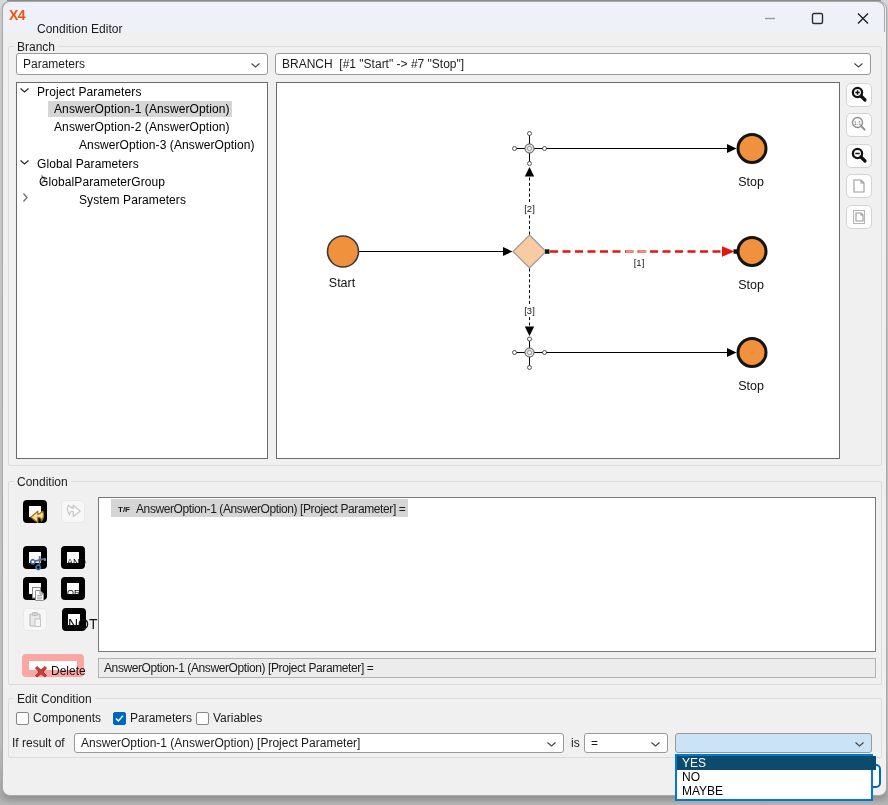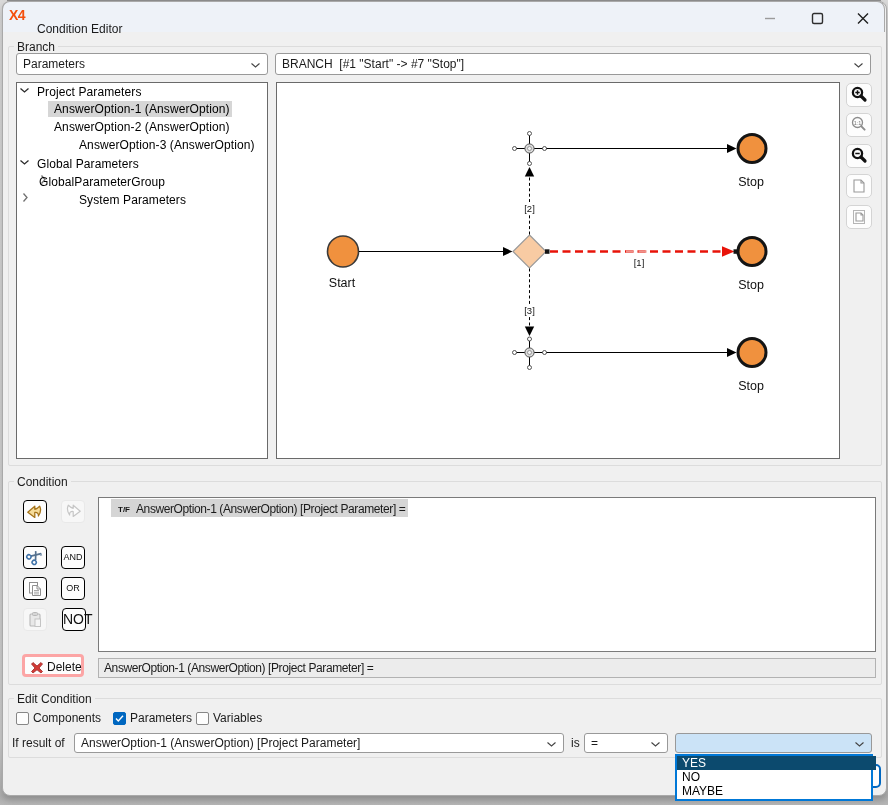--- a/index.html
+++ b/index.html
@@ -14,21 +14,21 @@
   .title{position:absolute;left:37px;top:10px;font-size:12px;color:#1b1b1b;margin-top:12px;}
   .x4{position:absolute;left:9px;top:7px;font-size:14px;font-weight:bold;color:#f4500e;letter-spacing:-0.5px;}
   .grp{position:absolute;border:1px solid #dcdcdc;border-radius:2px;}
   .grplbl{position:absolute;font-size:12px;color:#1b1b1b;background:#f0f0f0;padding:0 3px;}
   .combo{position:absolute;background:#fff;border:1px solid #999;border-radius:3px;box-sizing:border-box;
          font-size:12px;color:#1b1b1b;line-height:20px;padding-left:6px;white-space:nowrap;overflow:hidden;}
   .chev{position:absolute;right:7px;top:8px;}
   .panel{position:absolute;background:#fff;border:1px solid #6a6a6a;box-sizing:border-box;}
   .tbtn{position:absolute;left:846px;width:26px;height:24px;background:#fdfdfd;border:1px solid #d4d4d4;
         border-radius:5px;box-sizing:border-box;}
-  .btn{position:absolute;width:24px;height:23px;background:#fdfdfd;border:1px solid #000000;
+  .btn{position:absolute;width:24px;height:23px;background:#fdfdfd;border:6px solid #000000;
        border-radius:4px;box-sizing:border-box;text-align:center;}
   .treerow{position:absolute;font-size:12px;color:#000;white-space:nowrap;letter-spacing:0.1px;}
   .lbl{position:absolute;font-size:12px;color:#1b1b1b;white-space:nowrap;}
   .cb{position:absolute;width:13px;height:13px;border:1px solid #878787;border-radius:2px;background:#fdfdfd;box-sizing:border-box;}
 </style>
 </head>
 <body>
 <div class="win"></div>
 <div class="abs" style="left:7px;top:0;width:874px;height:1px;background:#8a8a8a;"></div>
 <div class="titlebar"></div>
@@ -201,21 +201,21 @@
   </div>
   <div class="btn" style="left:61px;top:577px;font-size:9px;line-height:21px;color:#111;">OR</div>
   <div class="abs" style="left:23px;top:608px;width:24px;height:23px;text-align:center;background:#f7f7f7;border:1px solid #e9e9e9;border-radius:4px;box-sizing:border-box;">
     <svg width="16" height="17" viewBox="0 0 16 17" style="margin-top:2px;">
       <rect x="3" y="3" width="10" height="12" rx="1" fill="#e8e8e8" stroke="#b8b8b8" stroke-width="1.1"></rect>
       <rect x="5.5" y="1.5" width="5" height="3" rx="1" fill="#d5d5d5" stroke="#b8b8b8" stroke-width="1"></rect>
       <rect x="8" y="8" width="5.5" height="7.5" fill="#f5f5f5" stroke="#c0c0c0" stroke-width="0.9"></rect>
     </svg>
   </div>
   <div class="btn" style="left:46px;top:608px;font-size:14px;line-height:21px;color:#111;margin-left:16px;">NOT</div>
-  <div class="abs" style="left:22px;top:654px;width:62px;height:23px;background:#fdfdfd;border:3px solid #fca5a5;border-radius:4px;box-sizing:border-box;">
+  <div class="abs" style="left:22px;top:654px;width:62px;height:23px;background:#fdfdfd;border:7px solid #fca5a5;border-radius:4px;box-sizing:border-box;">
     <svg width="14" height="13" viewBox="0 0 14 13" style="position:absolute;left:5px;top:4px;">
       <path d="M1.5,3 L3,1.5 L7,5 L11,1.5 L12.5,3 L9,7 L12.5,10.5 L11,12 L7,8.8 L3,12 L1.5,10.5 L5,7 Z" fill="#d23b36" stroke="#a02525" stroke-width="0.8" stroke-linejoin="round"></path>
     </svg>
     <span style="position:absolute;left:22px;top:3px;font-size:12px;color:#111;">Delete</span>
   </div>
 </div>
 <div class="panel" style="left:98px;top:497px;width:778px;height:155px;border-color:#7a7a7a;"></div>
 <div class="abs" style="left:111px;top:499px;width:297px;height:18px;background:#d5d5d5;"></div>
 <div class="abs" style="left:118px;top:505px;font-size:8px;font-weight:bold;color:#111;font-family:'Liberation Sans';">T/F</div>
 <div class="lbl" style="left:136px;top:502px;letter-spacing:-0.4px;">AnswerOption-1 (AnswerOption) [Project Parameter] =</div>

